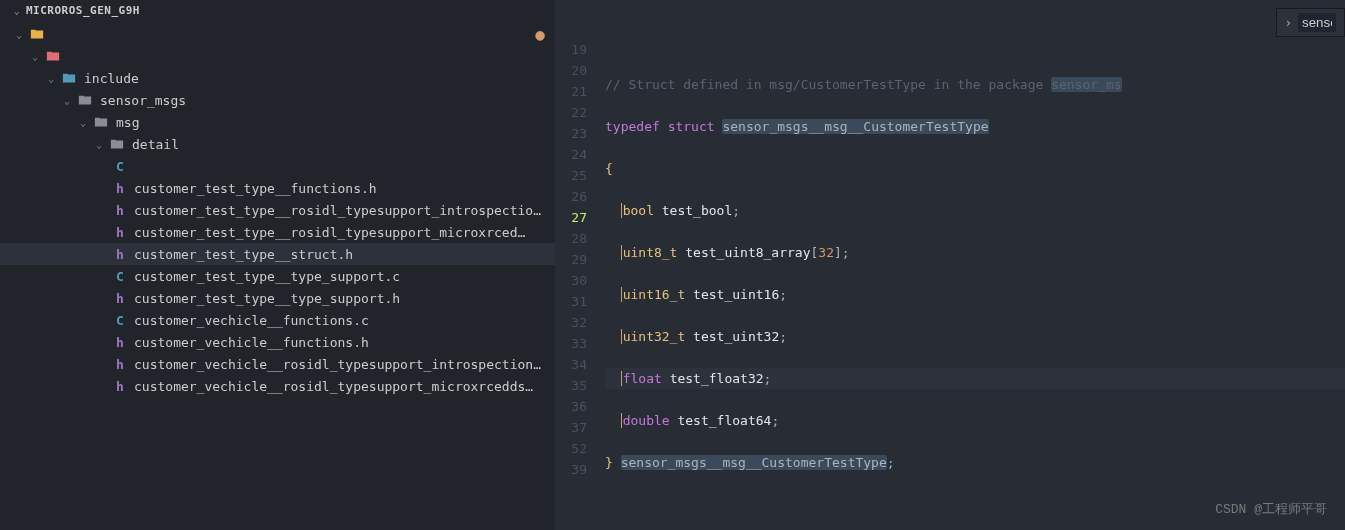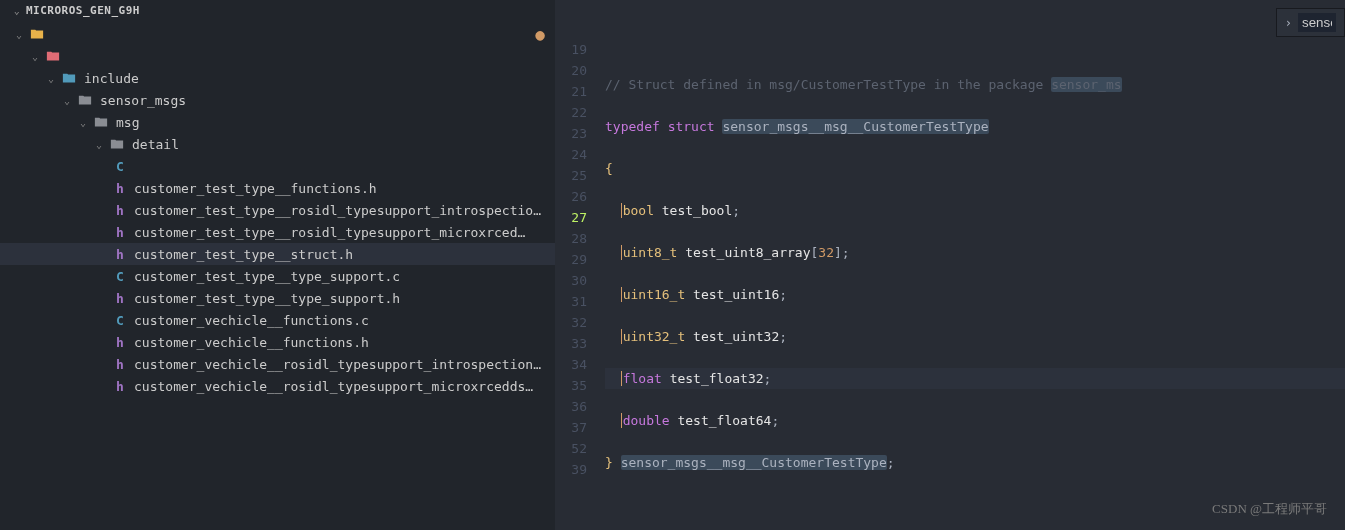--- a/index.html
+++ b/index.html
@@ -112,21 +112,21 @@
   color: #ccc;
   padding: 2px 4px;
   width: 38px;
 }
 .watermark {
   position: absolute;
   bottom: 12px;
   right: 18px;
   color: #7a7a7a;
   font-size: 13px;
-  font-family: Liberation Serif, serif;
+  font-family: Liberation Mono, monospace;
 }
 </style>
 </head>
 <body>
 
 <div class="sidebar">
   <div class="project-title">
     <span class="chev">⌄</span>
     <span>MICROROS_GEN_G9H</span>
   </div>

